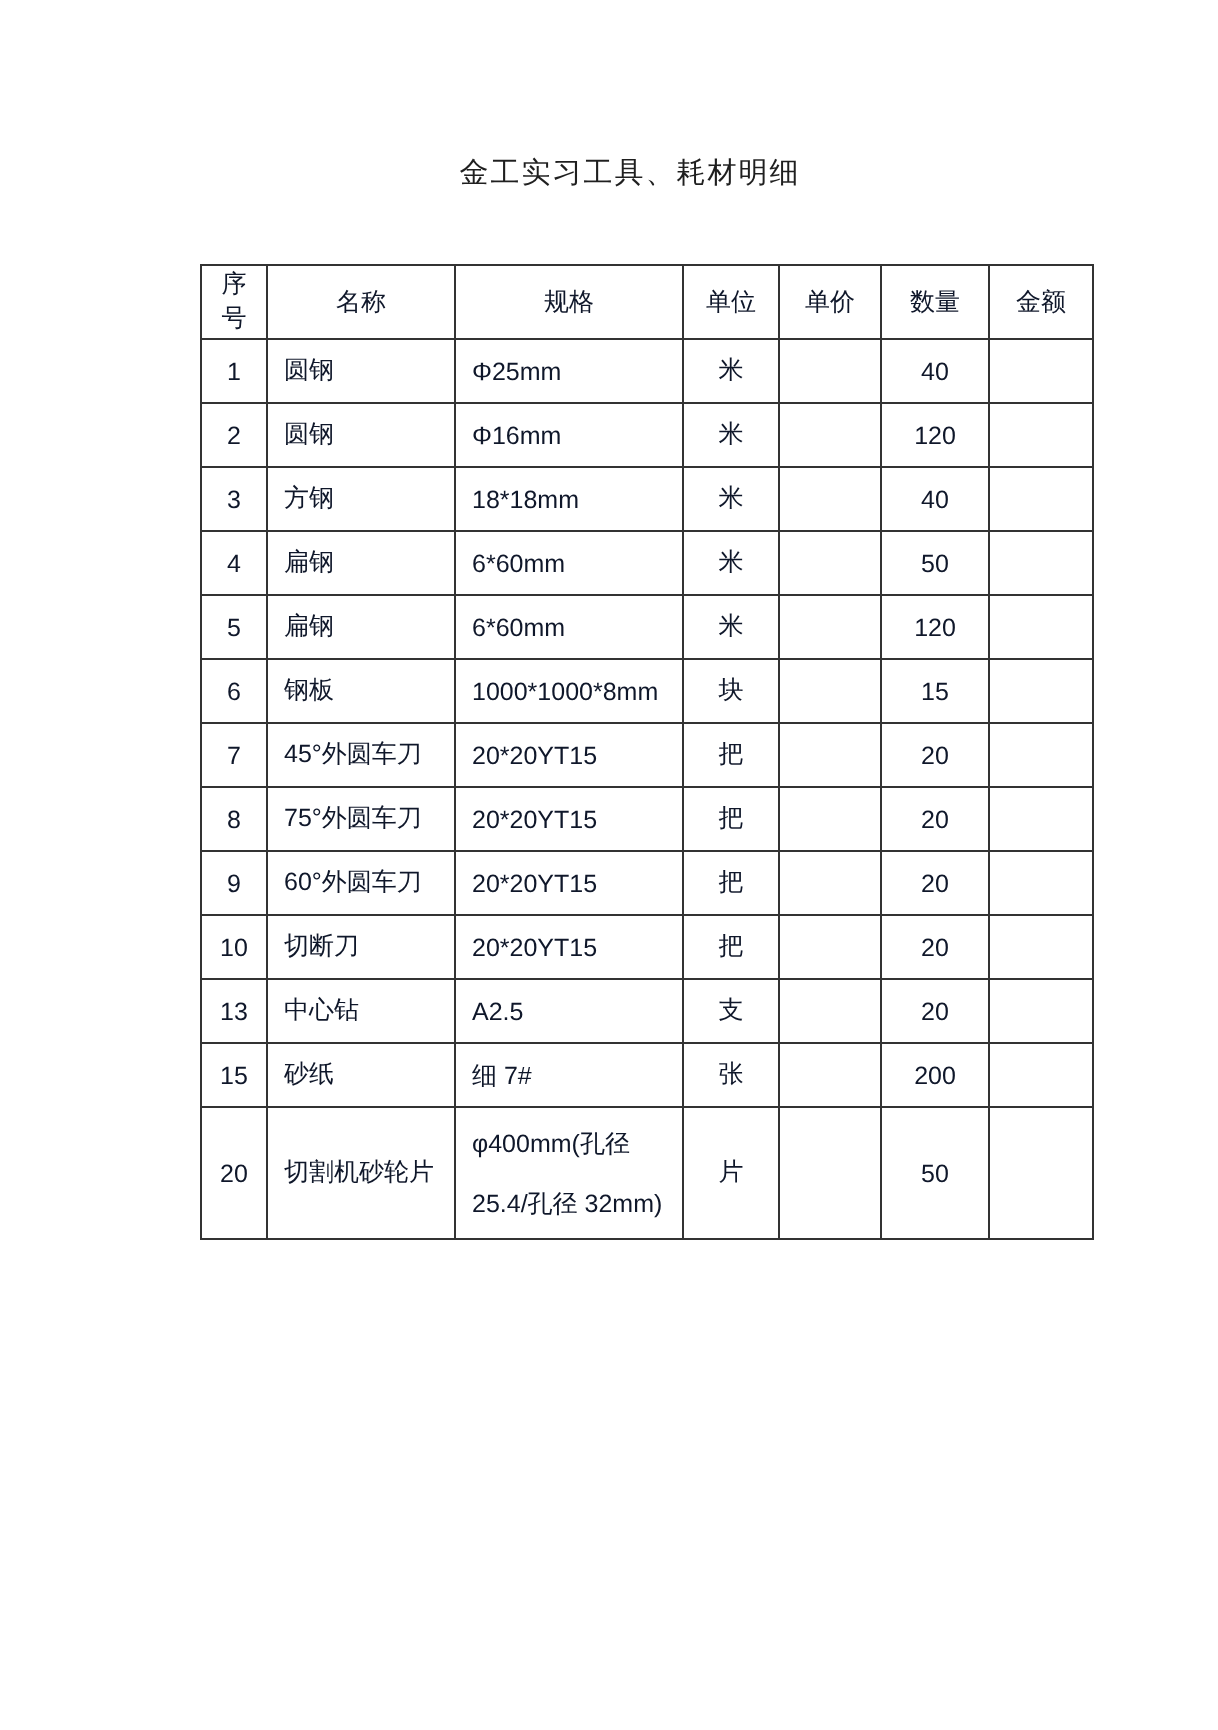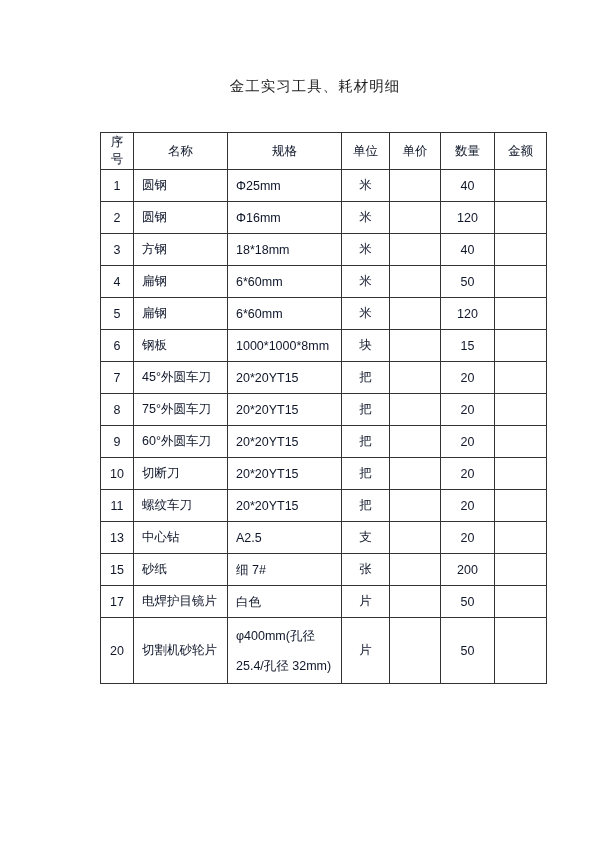--- a/index.html
+++ b/index.html
@@ -201,53 +201,35 @@
         <tr>
     <td class="col-no">10</td>
     <td class="col-name">切断刀</td>
     <td class="col-spec">20*20YT15</td>
     <td class="col-unit">把</td>
     <td class="col-price"></td>
     <td class="col-qty">20</td>
     <td class="col-amount"></td>
   </tr>
         <tr>
-    <td class="col-no">11</td>
-    <td class="col-name">螺纹车刀</td>
-    <td class="col-spec">20*20YT15</td>
-    <td class="col-unit">把</td>
-    <td class="col-price"></td>
-    <td class="col-qty">20</td>
-    <td class="col-amount"></td>
-  </tr>
-        <tr>
     <td class="col-no">13</td>
     <td class="col-name">中心钻</td>
     <td class="col-spec">A2.5</td>
     <td class="col-unit">支</td>
     <td class="col-price"></td>
     <td class="col-qty">20</td>
     <td class="col-amount"></td>
   </tr>
         <tr>
     <td class="col-no">15</td>
     <td class="col-name">砂纸</td>
     <td class="col-spec">细 7#</td>
     <td class="col-unit">张</td>
     <td class="col-price"></td>
     <td class="col-qty">200</td>
-    <td class="col-amount"></td>
-  </tr>
-        <tr>
-    <td class="col-no">17</td>
-    <td class="col-name">电焊护目镜片</td>
-    <td class="col-spec">白色</td>
-    <td class="col-unit">片</td>
-    <td class="col-price"></td>
-    <td class="col-qty">50</td>
     <td class="col-amount"></td>
   </tr>
         <tr>
     <td class="col-no">20</td>
     <td class="col-name">切割机砂轮片</td>
     <td class="col-spec">φ400mm(孔径
 25.4/孔径 32mm)</td>
     <td class="col-unit">片</td>
     <td class="col-price"></td>
     <td class="col-qty">50</td>

